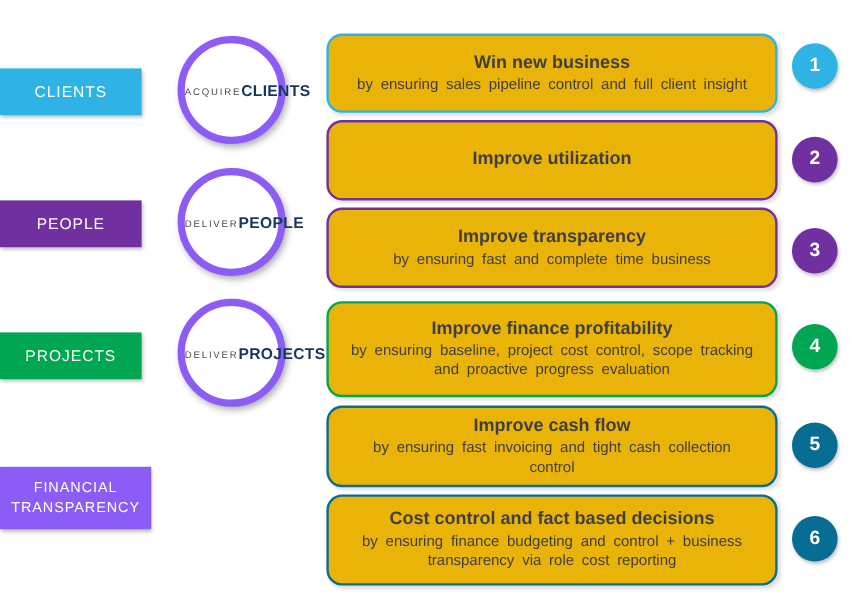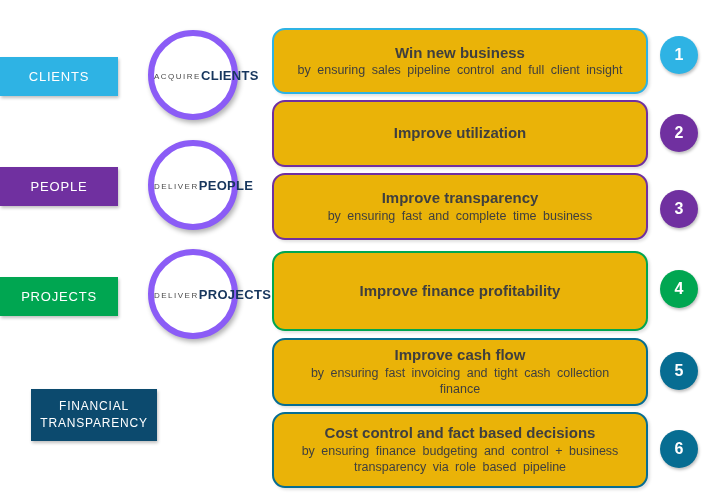--- a/index.html
+++ b/index.html
@@ -70,21 +70,21 @@
 
   <div class="cat-bar" id="bar-clients" style="background-color: rgb(46, 179, 228);">
     <span>CLIENTS</span>
   </div>
   <div class="cat-bar" id="bar-people" style="background-color: rgb(112, 48, 160);">
     <span>PEOPLE</span>
   </div>
   <div class="cat-bar" id="bar-projects" style="background-color: rgb(0, 166, 81);">
     <span>PROJECTS</span>
   </div>
-  <div class="cat-bar" id="bar-financial" style="background-color: #0c4a6e; margin-left: 31px;">
+  <div class="cat-bar" id="bar-financial" style="background-color: #8b5cf6;">
     <span>FINANCIAL TRANSPARENCY</span>
   </div>
 
   <div class="badge" id="badge-clients">
     <span class="badge-top">ACQUIRE</span>
     <span class="badge-main">CLIENTS</span>
     <svg width="56" height="26" viewBox="0 0 56 26">
       <polyline class="trend" points="1,22 7,16 12,19 18,12 24,15 30,9 34,12 40,6 45,9 54,2" style="stroke: rgb(0, 166, 81);"></polyline>
     </svg>
   </div>
@@ -112,28 +112,29 @@
   </div>
   <div class="benefit" id="benefit-2" style="border-color: rgb(112, 48, 160);">
     <div class="benefit-title">Improve utilization</div>
   </div>
   <div class="benefit" id="benefit-3" style="border-color: rgb(112, 48, 160);">
     <div class="benefit-title">Improve transparency</div>
     <div class="benefit-desc">by ensuring fast and complete time business</div>
   </div>
   <div class="benefit" id="benefit-4" style="border-color: rgb(0, 166, 81);">
     <div class="benefit-title">Improve finance profitability</div>
+    <div class="benefit-desc">by ensuring baseline, project cost control, scope tracking and proactive progress evaluation</div>
   </div>
   <div class="benefit" id="benefit-5" style="border-color: rgb(7, 109, 146); text-align: center;">
     <div class="benefit-title">Improve cash flow</div>
-    <div class="benefit-desc">by ensuring fast invoicing and tight cash collection finance</div>
+    <div class="benefit-desc">by ensuring fast invoicing and tight cash collection control</div>
   </div>
   <div class="benefit" id="benefit-6" style="border-color: rgb(7, 109, 146);">
     <div class="benefit-title">Cost control and fact based decisions</div>
-    <div class="benefit-desc">by ensuring finance budgeting and control + business transparency via role based pipeline</div>
+    <div class="benefit-desc">by ensuring finance budgeting and control + business transparency via role cost reporting</div>
   </div>
 
   <div class="num-circle" id="num-1" style="background-color: rgb(46, 179, 228);">
     <span>1</span>
   </div>
   <div class="num-circle" id="num-2" style="background-color: rgb(112, 48, 160);">
     <span>2</span>
   </div>
   <div class="num-circle" id="num-3" style="background-color: rgb(112, 48, 160);">
     <span>3</span>

